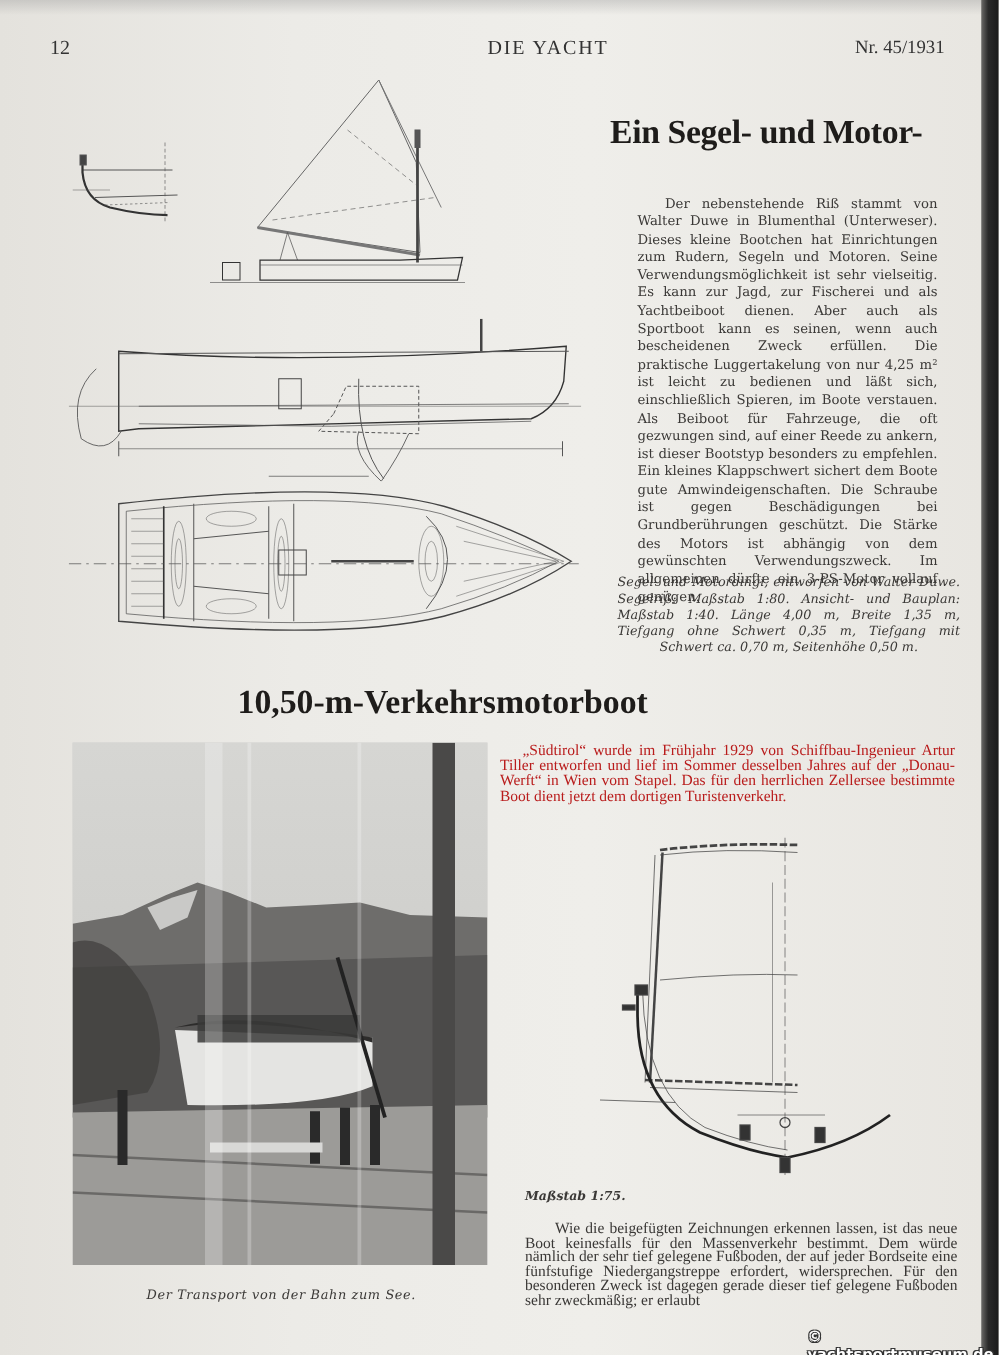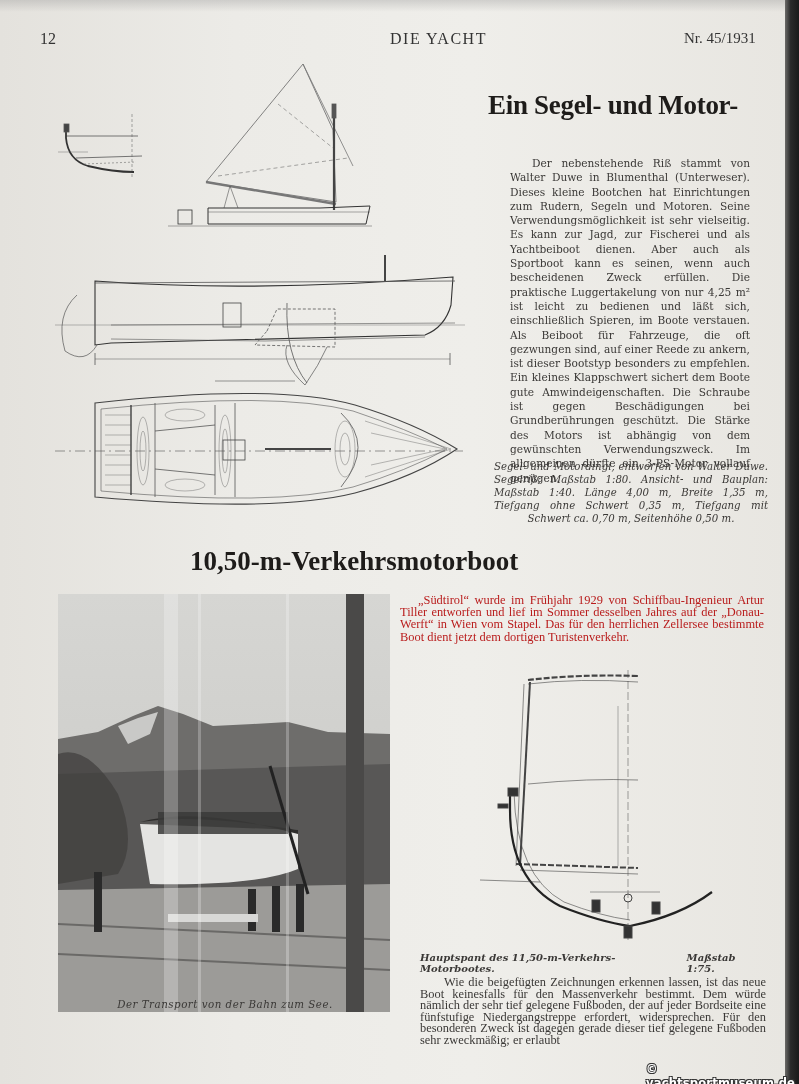--- a/index.html
+++ b/index.html
@@ -59,21 +59,21 @@
     font-style: italic; font-weight: bold; font-size: 10px; color: #3a3836;
     display: flex; justify-content: space-between;
   }
   .body3 {
     position: absolute; left: 420px; top: 977px; width: 346px;
     font-family: "Liberation Serif", serif;
     font-size: 12.4px; line-height: 11.6px; text-align: justify; color: #3a3836;
   }
   .body3 p { margin: 0; text-indent: 24px; }
   .cap3 {
-    position: absolute; left: 60px; top: 998px; width: 330px; text-align: center;
+    position: absolute; left: 60px; top: 1030px; width: 330px; text-align: center;
     font-style: italic; font-size: 10.3px; letter-spacing: 0.5px; color: #3a3836;
   }
   .watermark {
     position: absolute; left: 646px; top: 1062px;
     font-family: "DejaVu Sans", sans-serif; font-size: 11.5px; font-weight: bold;
     color: #fff; text-shadow: -1px -1px 0 #333, 1px -1px 0 #333, -1px 1px 0 #333, 1px 1px 0 #333;
     letter-spacing: 0.2px;
   }
   .fig { position: absolute; }
   .photo {
@@ -239,21 +239,20 @@
     <rect x="172" y="232" width="8" height="12" fill="#333"></rect>
     <rect x="144" y="256" width="8" height="12" fill="#333"></rect>
     <circle cx="148" cy="228" r="4"></circle>
     <line x1="110" y1="222" x2="180" y2="222" stroke-width="0.5"></line>
     <line x1="0" y1="210" x2="60" y2="212" stroke-width="0.6"></line>
     <rect x="18" y="134" width="10" height="4" fill="#333"></rect>
   </g>
 </svg>
 
 <div class="cap2">
-  <span>Hauptspant des 11,50-m-Verkehrs-Motorbootes.</span>
   <span>Maßstab 1:75.</span>
 </div>
 
 <div class="body3">
   <p>Wie die beigefügten Zeichnungen erkennen lassen, ist das neue Boot keinesfalls für den Massenverkehr bestimmt. Dem würde nämlich der sehr tief gelegene Fußboden, der auf jeder Bordseite eine fünfstufige Niedergangstreppe erfordert, widersprechen. Für den besonderen Zweck ist dagegen gerade dieser tief gelegene Fußboden sehr zweckmäßig; er erlaubt</p>
 </div>
 
 <div class="watermark">© yachtsportmuseum.de</div>
 
 </body></html>

